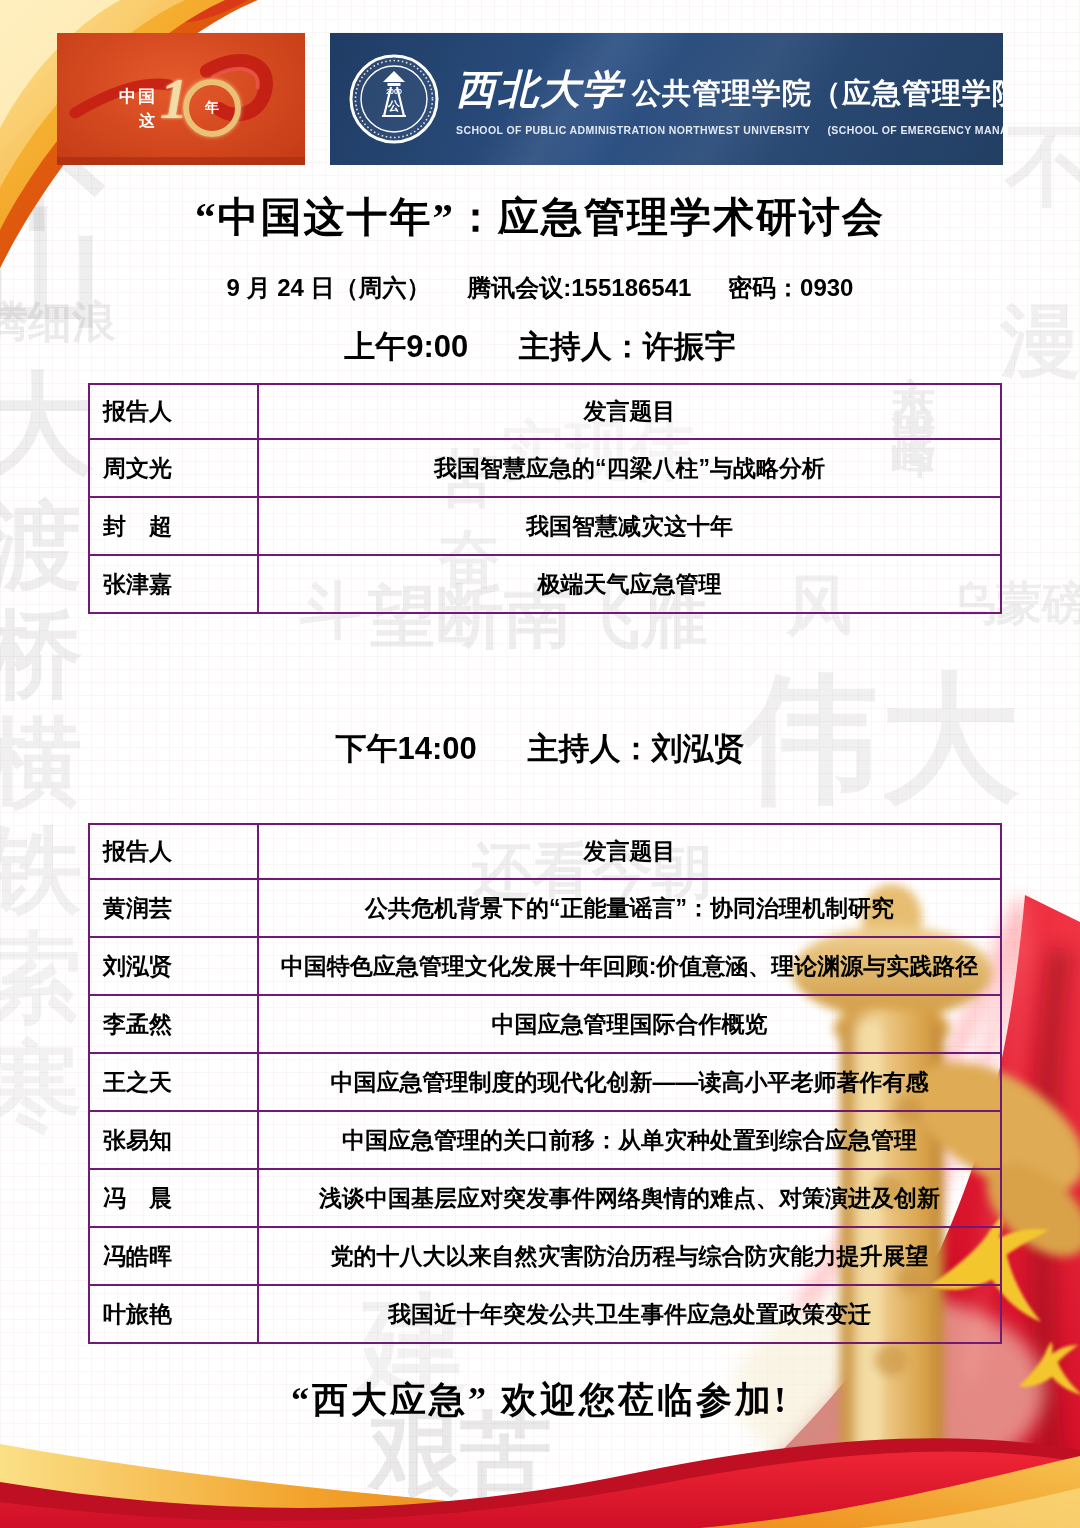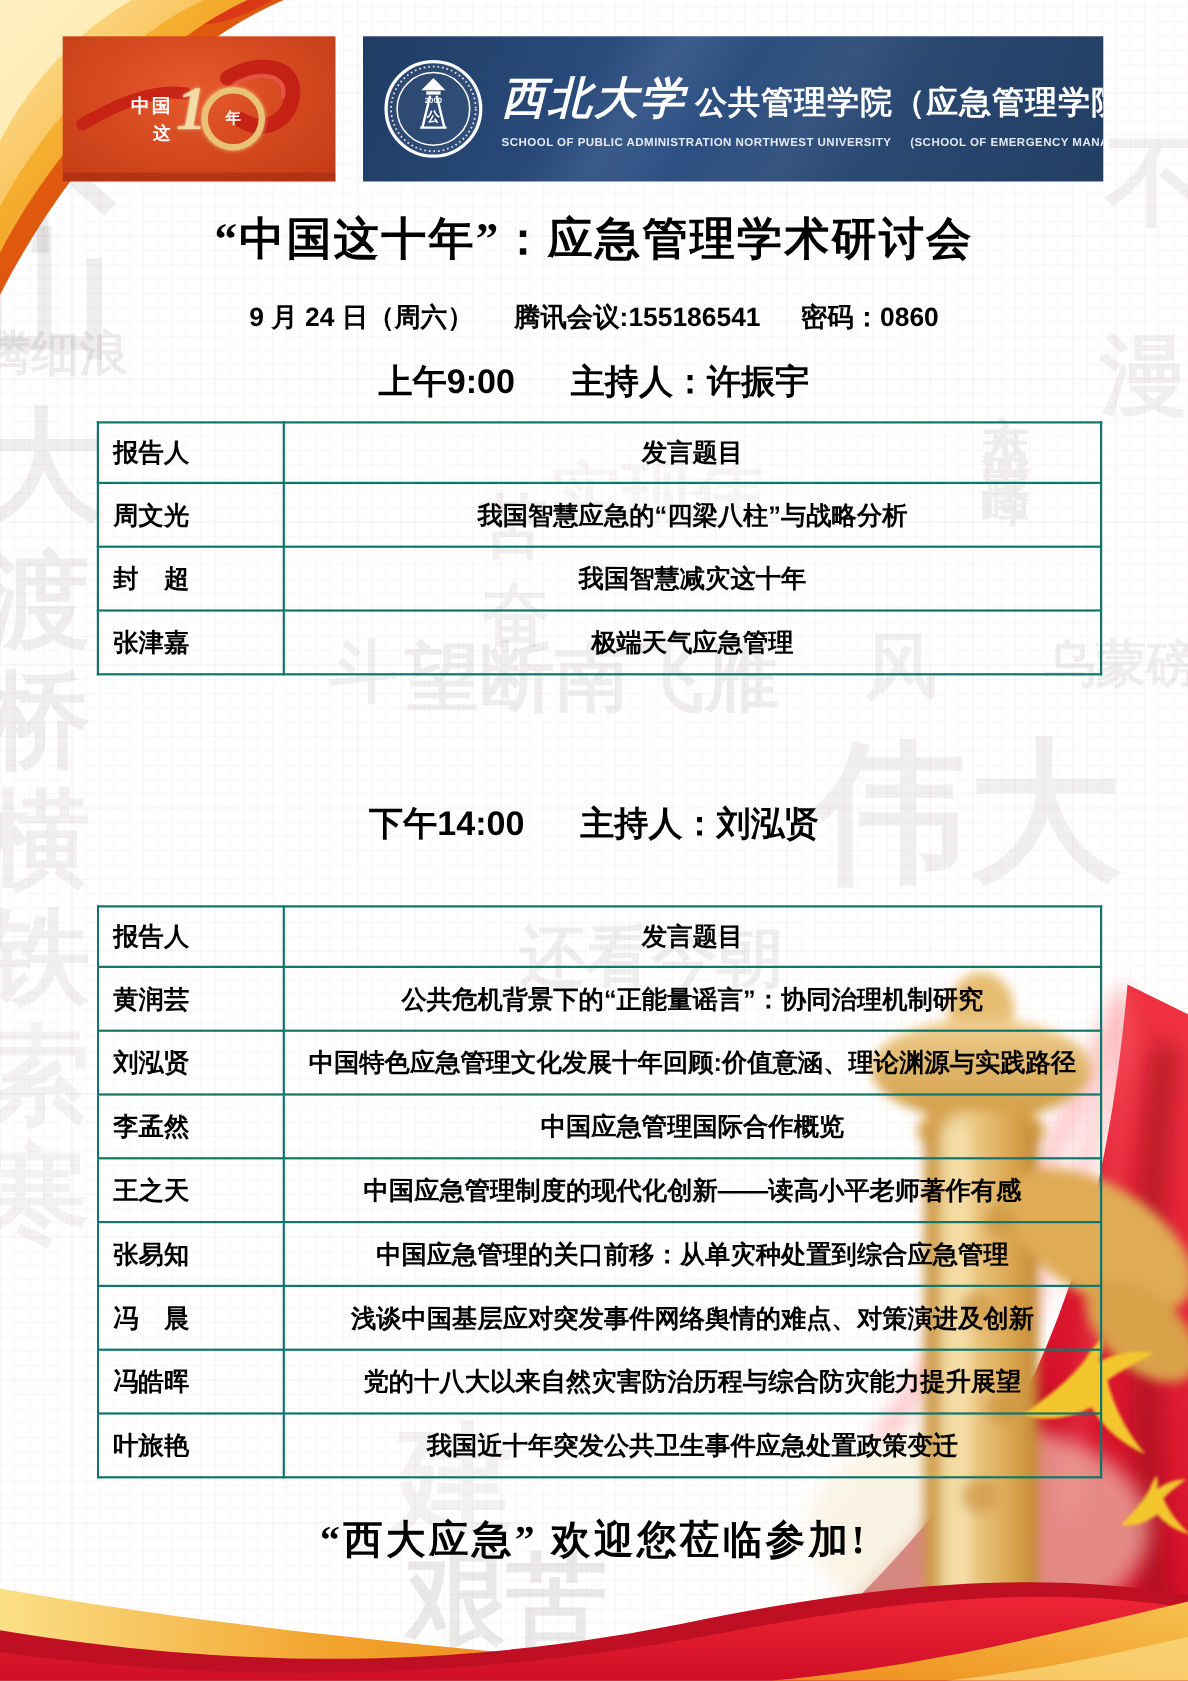--- a/index.html
+++ b/index.html
@@ -42,21 +42,21 @@
   .title{position:absolute;top:190px;left:0;width:100%;text-align:center;
       font-family:"Liberation Serif","DejaVu Serif",serif;font-weight:900;font-size:41px;letter-spacing:2px;color:#000;}
   .meta{position:absolute;top:272px;left:0;width:100%;text-align:center;font-size:24px;font-weight:700;color:#000;}
   .meta span{margin:16px 15px;}
   .session{position:absolute;left:0;width:100%;text-align:center;font-size:31px;font-weight:700;color:#000000;}
   .session .gap{display:inline-block;width:42px;}
   #session-am{top:326px;}
   #session-pm{top:728px;}
   
   .sched{position:absolute;left:88px;width:912px;border-collapse:collapse;table-layout:fixed;background:transparent;}
-  .sched td{border:2px solid #0f766e;font-weight:700;font-size:23px;color:#000;padding:0;vertical-align:middle;}
+  .sched td{border:2px solid #701a75;font-weight:700;font-size:23px;color:#000;padding:0;vertical-align:middle;}
   .sched tr{height:58px;}
   .sched tr.hdr{height:55px;}
   td.n{padding-left:13px;text-align:left;}
   td.t{text-align:center;}
   #table-am{top:383px;}
   #table-pm{top:823px;}
   
   .welcome{position:absolute;top:1376px;left:0;width:100%;text-align:center;
       font-family:"Liberation Serif","DejaVu Serif",serif;font-weight:900;font-size:36px;letter-spacing:3px;color:#000;}
 </style>
@@ -234,21 +234,21 @@
         <span class="p2">(SCHOOL OF EMERGENCY MANAGEMENT)</span>
       </div>
     </div>
   </div>
 
   <div class="title">“中国这十年”：应急管理学术研讨会</div>
 
   <div class="meta">
     <span>9 月 24 日（周六）</span>
     <span>腾讯会议:155186541</span>
-    <span>密码：0860</span>
+    <span>密码：0930</span>
   </div>
 
   <div class="session" id="session-am">
     <span>上午9:00</span><span class="gap"></span>
     <span>主持人：许振宇</span>
   </div>
 
   <table class="sched" id="table-am">
     <colgroup>
         <col style="width:169px">

